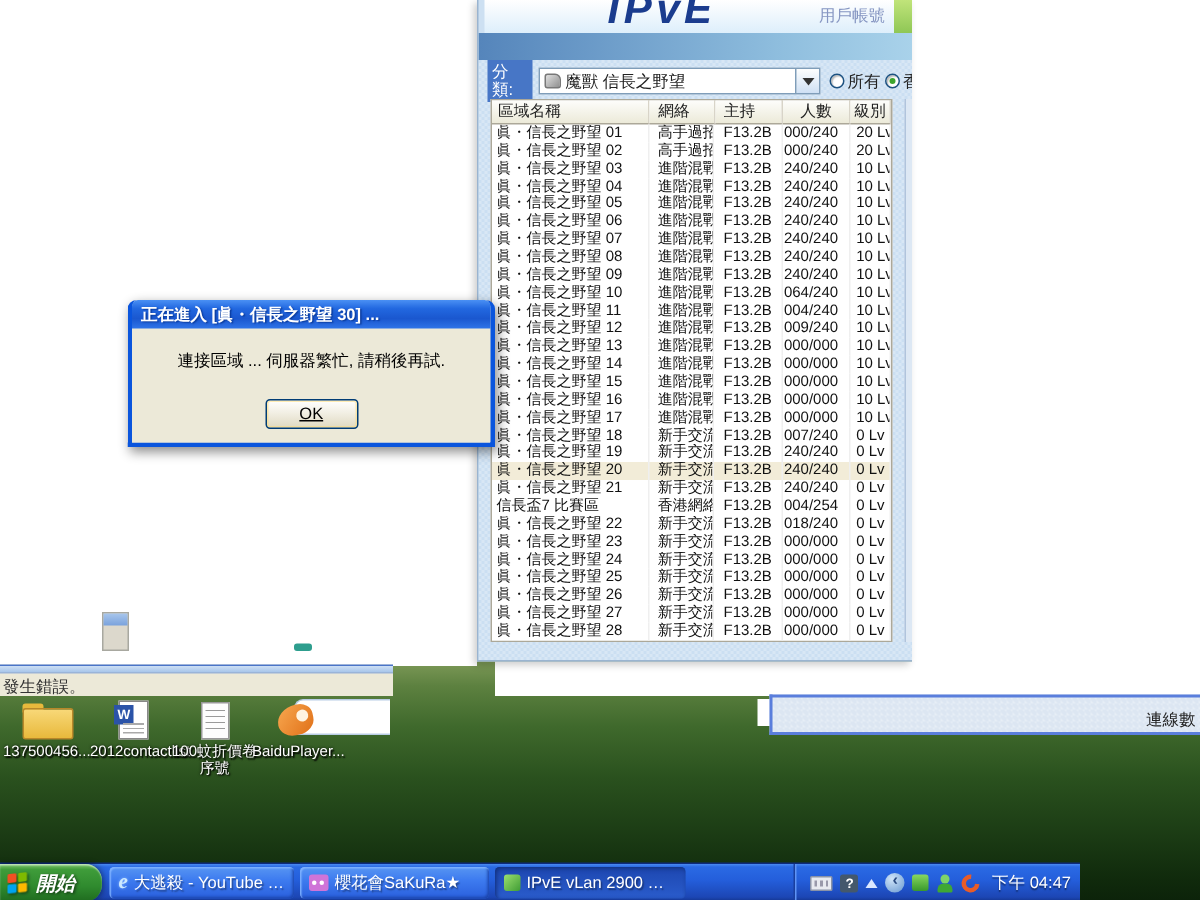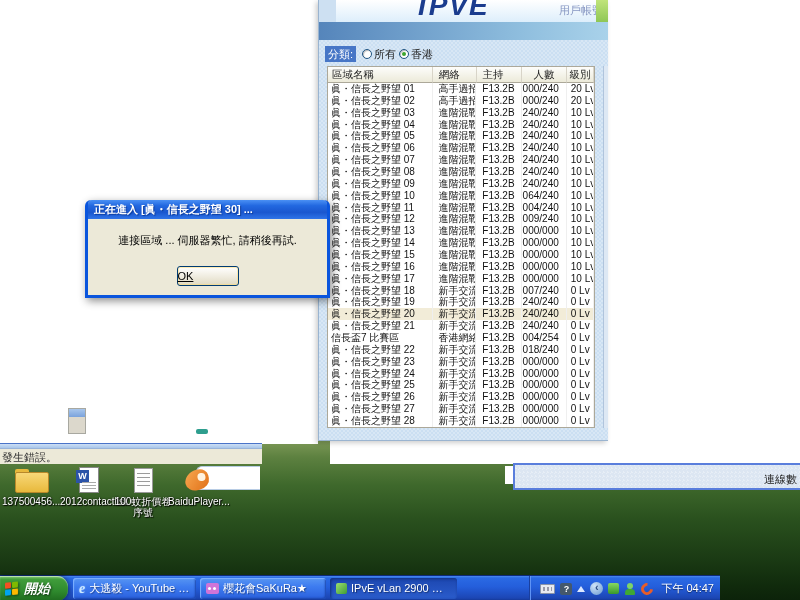--- a/index.html
+++ b/index.html
@@ -59,21 +59,21 @@
     background:repeating-linear-gradient(#9a9a9a 0 1px,transparent 1px 4px);}
   .ico-baidu{width:24px;height:20px;background:linear-gradient(135deg,#f8a850,#e07018);
     border-radius:60% 40% 50% 45%;position:relative;transform:rotate(-12deg);}
   .ico-baidu::after{content:"";position:absolute;right:3px;top:4px;width:8px;height:8px;
     background:#fff3e0;border-radius:50%;}
 
   
   .ipve{position:absolute;left:318px;top:0;width:290px;height:441px;overflow:hidden;
     border-left:1px solid #9ab4d0;border-bottom:1px solid #9ab4d0;background:#cde0f2;
     box-shadow:-2px 2px 5px rgba(0,0,0,.2);}
-  .ipve-head{position:absolute;left:17px;top:0;width:100%;height:22px;
+  .ipve-head{position:absolute;left:4px;top:0;width:100%;height:22px;
     background:linear-gradient(#ffffff,#ddeefb);overflow:hidden;}
   .ipve-logo{position:absolute;left:82px;top:-10px;font-size:28px;font-weight:bold;font-style:italic;
     color:#1b3c8e;letter-spacing:3px;font-family:"Liberation Sans","DejaVu Sans",sans-serif;}
   .ipve-account{position:absolute;right:22px;top:3px;font-size:11px;color:#8696c2;}
   .ipve-green{position:absolute;right:0;top:0;width:12px;height:42px;
     background:linear-gradient(#c0e47a,#62ac34);}
   .ipve-bluebar{position:absolute;left:0;top:22px;width:100%;height:18px;
     background:linear-gradient(90deg,#5585bb,#8fbede 70%,#a9d2ea);}
   .ipve-body{position:absolute;left:0;top:40px;width:100%;height:401px;background-color:#cbdff2;
     background-image:linear-gradient(45deg,rgba(255,255,255,.25) 25%,transparent 25%,transparent 75%,rgba(255,255,255,.25) 75%),
@@ -118,21 +118,21 @@
   .dialog{position:absolute;left:85px;top:200px;width:245px;height:98px;z-index:30;
     border:3px solid #0a55dd;border-top:none;border-radius:6px 6px 0 0;background:#ece9d8;
     box-shadow:2px 3px 8px rgba(0,0,0,.45);}
   .dlg-title{height:19px;border-radius:4px 4px 0 0;padding-left:6px;display:flex;align-items:center;
     background:linear-gradient(180deg,#4a90f4 0%,#2268e0 30%,#1a57cf 65%,#2f74e8 100%);
     color:#fff;font-size:11px;font-weight:bold;white-space:nowrap;overflow:hidden;
     text-shadow:1px 1px 1px #0a3a9a;}
   .dlg-msg{margin-top:14px;text-align:center;font-size:11px;color:#000;}
   .ok-btn{position:absolute;left:50%;transform:translateX(-50%);bottom:9px;width:62px;height:20px;
     background:linear-gradient(#ffffff,#f2efe4 45%,#e0dac2);border:1px solid #003c74;border-radius:3px;
-    font-size:11px;color:#000;text-align:left;line-height:18px;
+    font-size:11px;color:#000;text-align:center;line-height:18px;
     box-shadow:inset 0 0 0 1px rgba(255,220,120,.55);text-decoration:underline;}
 
   
   .taskbar{position:absolute;left:0;top:575px;width:720px;height:25px;z-index:40;
     background:linear-gradient(#4a8af0 0%,#2a6ae4 8%,#245edb 45%,#1c46b4 92%,#163a9a 100%);
     border-top:1px solid #0d2a7a;}
   .start{position:absolute;left:0;top:0;height:25px;width:68px;display:flex;align-items:center;
     padding-left:5px;gap:4px;border-radius:0 11px 11px 0;
     background:linear-gradient(#7cc66a 0%,#3f9c3a 15%,#2f8a2e 60%,#1f6b1f 100%);
     box-shadow:inset 0 1px 1px rgba(255,255,255,.55),1px 0 4px rgba(0,0,0,.45);}
@@ -231,20 +231,25 @@
   <div class="ipve">
     <div class="ipve-head">
       <span class="ipve-logo">IPvE</span>
       <span class="ipve-account">用戶帳號</span>
     </div>
     <div class="ipve-green"></div>
     <div class="ipve-bluebar"></div>
     <div class="ipve-body">
       <div class="cat-row">
         <span class="cat-chip">分類:</span>
+        <div class="dropdown">
+          <span class="cat-ico"></span>
+          <span class="dd-text">魔獸 信長之野望</span>
+          <span class="dd-btn"></span>
+        </div>
         <div class="filters" id="filters">
             <span class="f-item">
               <span class="radio"></span>
               <span>所有</span>
             </span>
             <span class="f-item">
               <span class="radio sel"></span>
               <span>香港</span>
             </span>
           </div>

